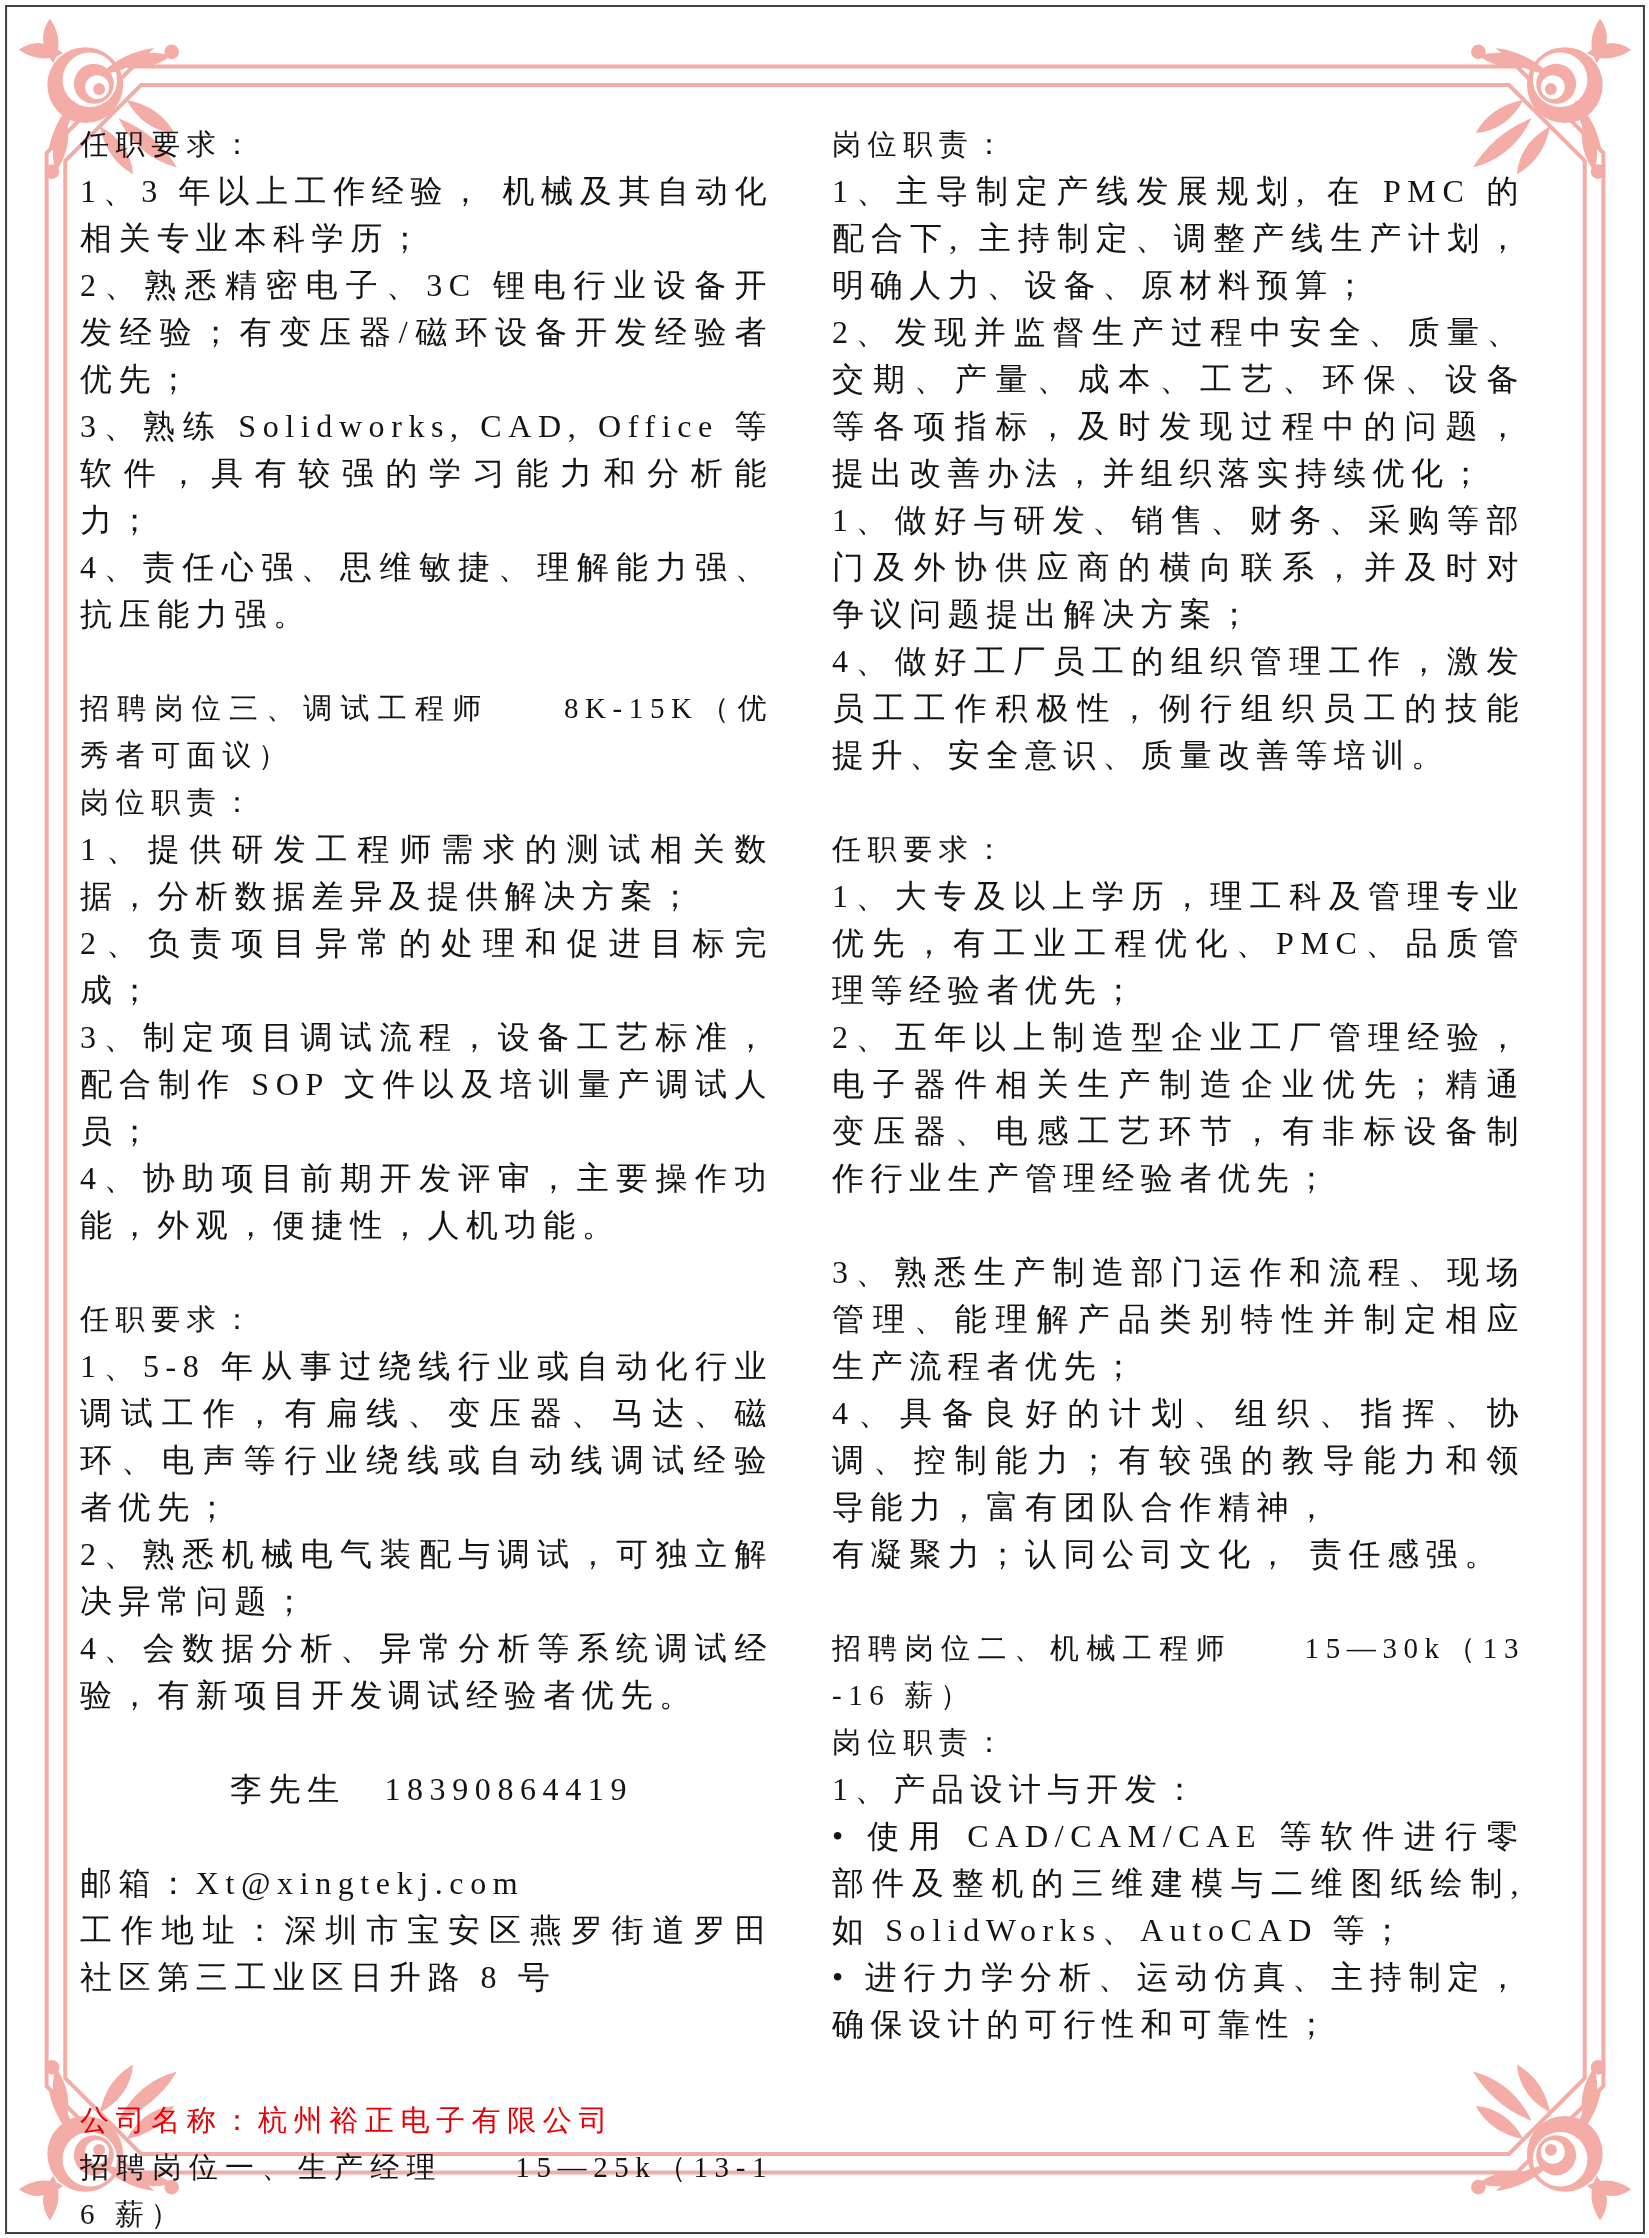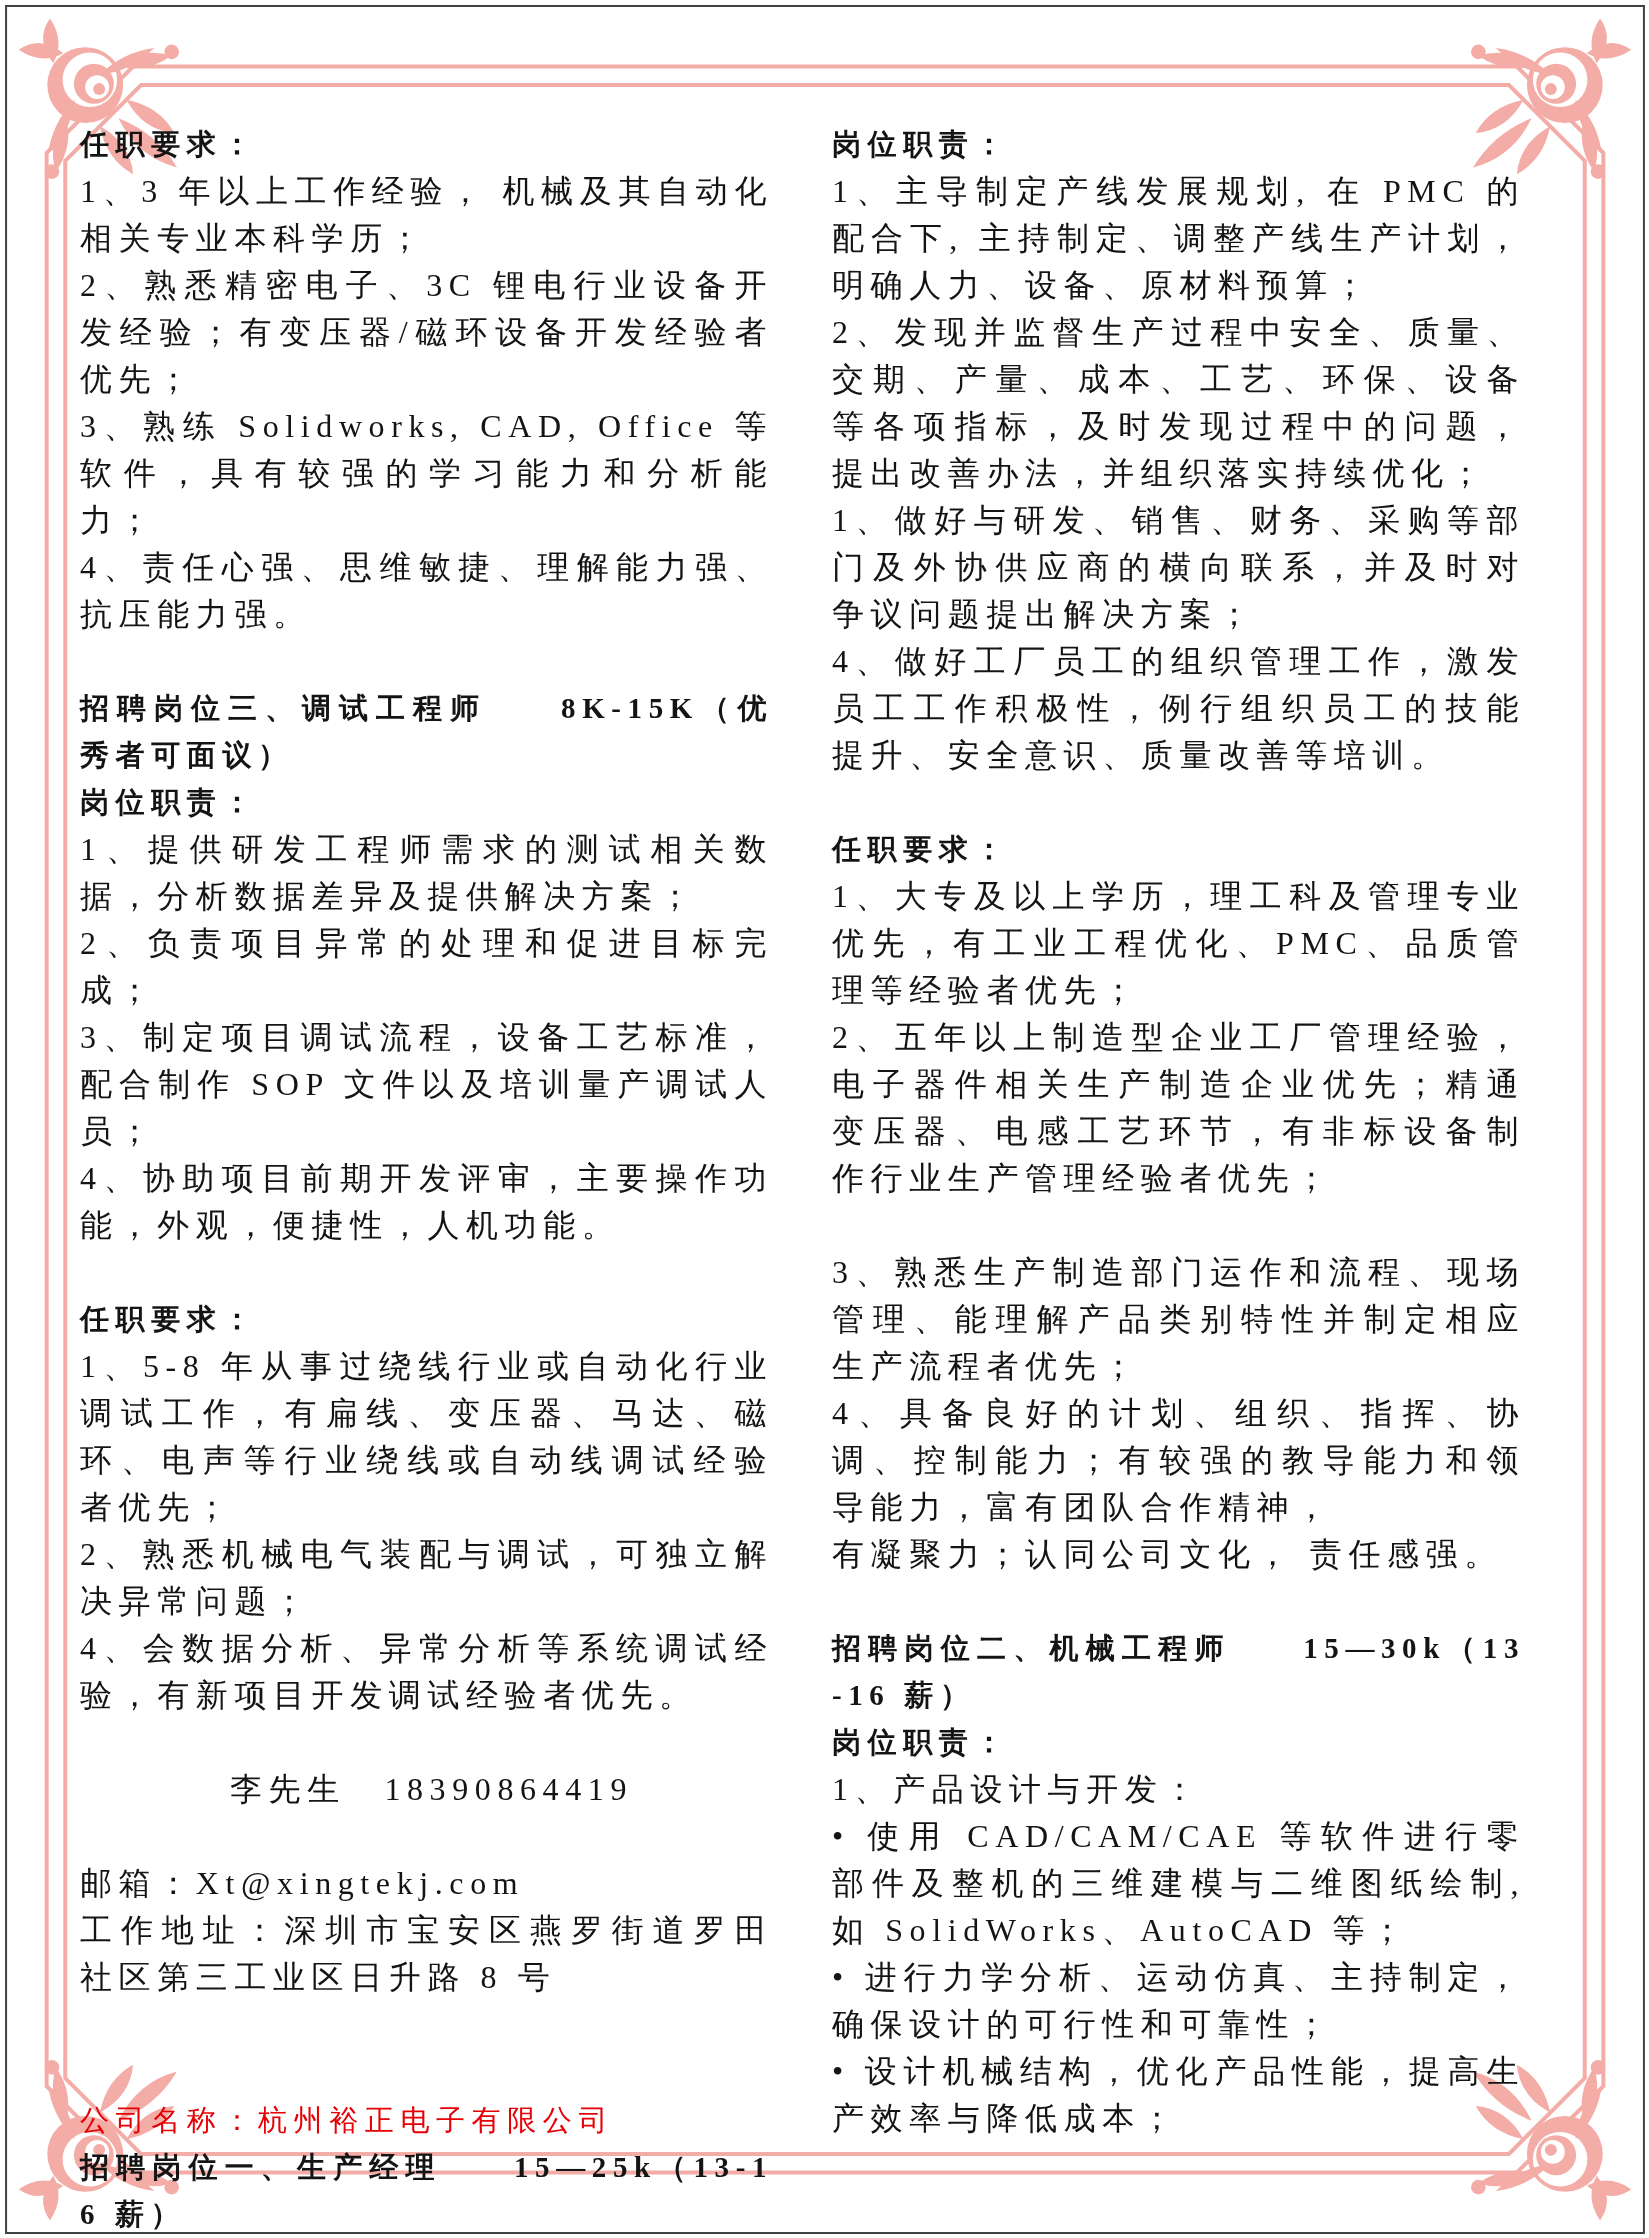--- a/index.html
+++ b/index.html
@@ -16,21 +16,21 @@
   .col-right{left:832px;}
   .blk{
     margin:0;padding:0;
     font-family:"Liberation Serif",serif;
     font-size:32px;line-height:47px;
     letter-spacing:6.6px;
     text-align:justify;
     color:#141414;
     word-break:break-all;
   }
-  .heading{font-weight:700;font-size:29px;}
+  .heading{font-weight:400;font-size:29px;}
   .red{font-weight:400;font-size:29px;color:#e60005;}
   .spacer{height:47px;}
   .spacer-lg{height:96px;}
   .indent{padding-left:150px;}
 </style>
 </head>
 <body>
 
 <div class="page">
 
@@ -114,17 +114,16 @@
       <p class="blk spacer"></p>
       <p class="blk body">3、熟悉生产制造部门运作和流程、现场管理、能理解产品类别特性并制定相应生产流程者优先；</p>
       <p class="blk body">4、具备良好的计划、组织、指挥、协调、控制能力；有较强的教导能力和领导能力，富有团队合作精神，</p>
       <p class="blk body">有凝聚力；认同公司文化， 责任感强。</p>
       <p class="blk spacer"></p>
       <p class="blk heading">招聘岗位二、机械工程师　　15—30k（13-16 薪）</p>
       <p class="blk heading">岗位职责：</p>
       <p class="blk body">1、产品设计与开发：</p>
       <p class="blk body">• 使用 CAD/CAM/CAE 等软件进行零部件及整机的三维建模与二维图纸绘制, 如 SolidWorks、AutoCAD 等；</p>
       <p class="blk body">• 进行力学分析、运动仿真、主持制定，确保设计的可行性和可靠性；</p>
-      <p class="blk body">• 设计机械结构，优化产品性能，提高生产效率与降低成本；</p>
     </div>
 
 </div>
 
 
 </body></html>

